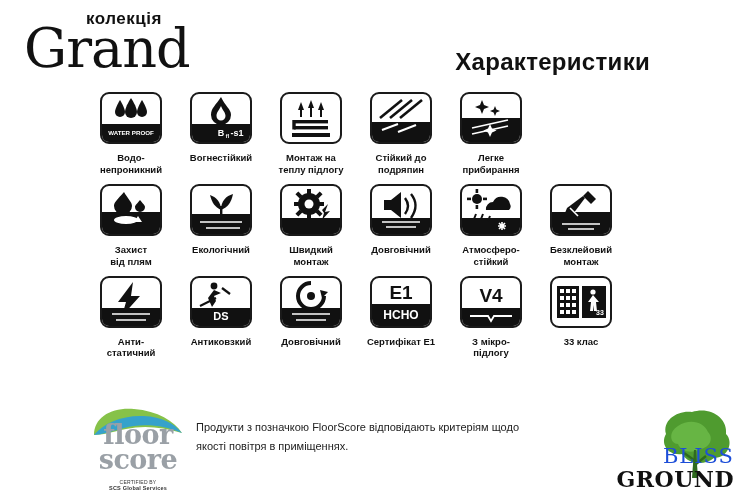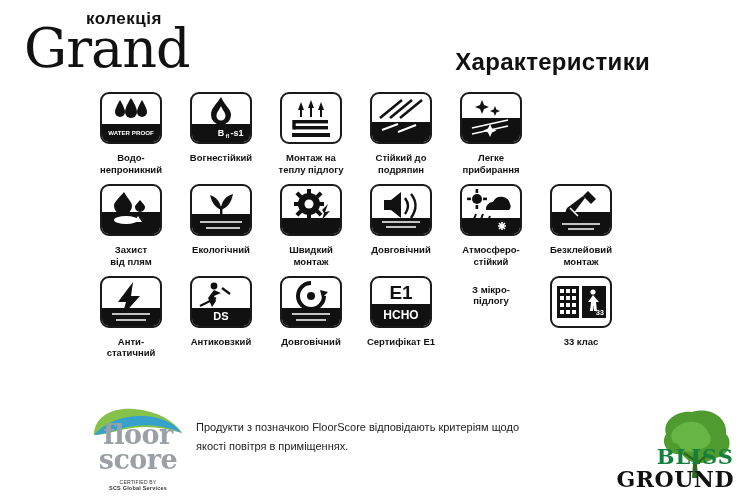--- a/index.html
+++ b/index.html
@@ -133,23 +133,23 @@
     bottom: 10px;
     text-align: right;
   }
   .bliss-text {
     position: relative;
     z-index: 2;
   }
   .bliss-1 {
     font-family: "DejaVu Serif", serif;
     font-size: 21px;
-    font-weight: bold;
+    font-weight: normal;
     letter-spacing: 1px;
-    color: #15803d;
+    color: #1d4ed8;
     line-height: 1;
   }
   .bliss-2 {
     font-family: "DejaVu Serif", serif;
     font-size: 22px;
     font-weight: bold;
     letter-spacing: 0.5px;
     color: #111;
     line-height: 1;
     margin-top: 1px;
@@ -405,20 +405,27 @@
         <svg width="58" height="48" viewBox="0 0 58 48">
           <path d="M0 26 H58 V48 H0 Z" fill="#111"></path>
           <text x="29" y="21" font-family="Liberation Sans, sans-serif" font-size="19" font-weight="bold" fill="#111" text-anchor="middle">E1</text>
           <text x="29" y="41" font-family="Liberation Sans, sans-serif" font-size="12" font-weight="bold" fill="#fff" text-anchor="middle">HCHO</text>
         </svg>
       </div>
       <div class="cap">Сертифікат Е1</div>
     </div>
 
     <div class="cell">
+      <div class="badge">
+        <svg width="58" height="48" viewBox="0 0 58 48">
+          <path d="M0 30 H58 V48 H0 Z" fill="#111"></path>
+          <text x="29" y="24" font-family="Liberation Sans, sans-serif" font-size="19" font-weight="bold" fill="#111" text-anchor="middle">V4</text>
+          <path d="M8 38 h18 l3 5 l3 -5 h18" stroke="#fff" stroke-width="1.8" fill="none"></path>
+        </svg>
+      </div>
       <div class="cap">З мікро-
 підлогу</div>
     </div>
 
     <div class="cell">
       <div class="badge">
         <svg width="58" height="48" viewBox="0 0 58 48">
           <rect x="5" y="8" width="22" height="32" fill="#111"></rect>
           <g fill="#fff">
             <rect x="8" y="11" width="4" height="4"></rect>

